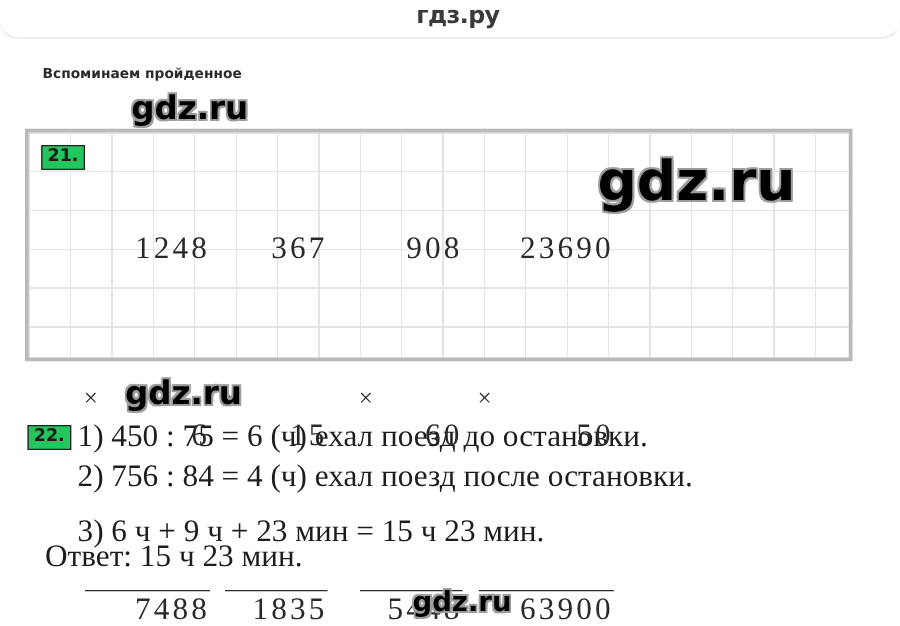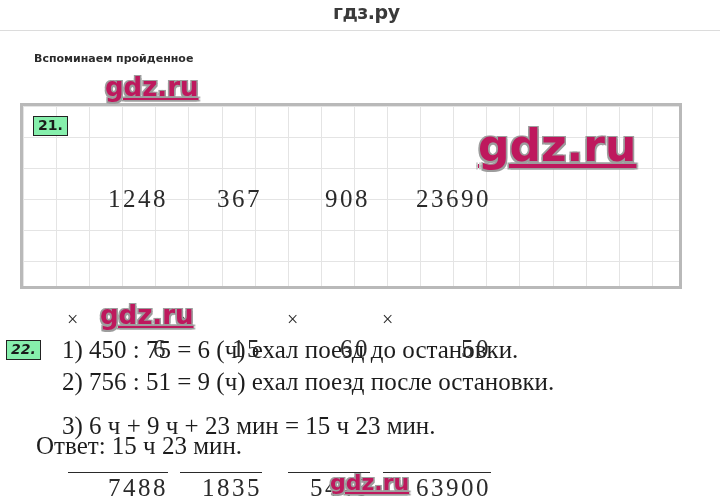--- a/index.html
+++ b/index.html
@@ -14,20 +14,21 @@
     color: #1a1a1a;
     position: relative;
     overflow: hidden;
   }
 
   
   .topbar {
     height: 30px;
     border-bottom: 1px solid #dcdcdc;
     position: relative;
+    border-radius: 15px;
   }
   .site-logo {
     position: absolute;
     left: 333px;
     top: 1px;
     font-family: "DejaVu Sans", sans-serif;
     font-size: 19px;
     font-weight: bold;
     color: #3a3a3a;
     letter-spacing: -0.5px;
@@ -59,36 +60,35 @@
     box-sizing: border-box;
   }
 
   
   .tasknum {
     border: 1.6px solid #222;
     font-family: "DejaVu Sans", sans-serif;
     font-weight: bold;
     font-size: 14px;
     padding: 1px 4px 2px 4px;
-    background: #86efac;
+    background: #22c55e;
     display: inline-block;
     line-height: 1.05;
   }
   .tasknum-21 {
     position: absolute;
     left: 33px;
     top: 116px;
     z-index: 4;
   }
   .tasknum-22 {
     position: absolute;
-    left: 6px;
+    left: 22px;
     top: 340px;
     z-index: 4;
-    font-style: italic;
   }
 
   
   .calc {
     position: absolute;
     font-family: "Liberation Serif", serif;
     font-size: 25px;
     line-height: 30px;
     letter-spacing: 2.5px;
     white-space: pre;
@@ -113,29 +113,28 @@
   .c1 { left: 68px;  top: 124px; width: 100px; }
   .c2 { left: 180px; top: 124px; width: 82px; }
   .c3 { left: 288px; top: 124px; width: 82px; }
   .c4 { left: 383px; top: 124px; width: 108px; }
 
   
   .wm {
     position: absolute;
     font-family: "DejaVu Sans", sans-serif;
     font-weight: bold;
-    color: #be185d;
+    color: #000000;
     text-shadow:
       -1.5px -1.5px 0 #9d9d9d,
        1.5px -1.5px 0 #9d9d9d,
       -1.5px  1.5px 0 #9d9d9d,
        1.5px  1.5px 0 #9d9d9d;
     z-index: 6;
     white-space: nowrap;
-    text-decoration: underline;
   }
   .wm-a { left: 105px; top: 72px;  font-size: 26px; }
   .wm-b { left: 478px; top: 120px; font-size: 44px; }
   .wm-c { left: 100px; top: 300px; font-size: 26px; }
   .wm-d { left: 330px; top: 470px; font-size: 22px; }
 
   
   .t22 {
     position: absolute;
     left: 62px;
@@ -197,20 +196,20 @@
   <span class="row">
     <span class="times">×</span>
     <span>50</span>
   </span>
   <span class="row ruled">63900</span>
   
 </div>
 
 <div class="tasknum tasknum-22">22.</div>
 <div class="t22 l1">1) 450 : 75 = 6 (ч) ехал поезд до остановки.</div>
-<div class="t22 l2">2) 756 : 51 = 9 (ч) ехал поезд после остановки.</div>
+<div class="t22 l2">2) 756 : 84 = 4 (ч) ехал поезд после остановки.</div>
 <div class="t22 l3">3) 6 ч + 9 ч + 23 мин = 15 ч 23 мин.</div>
 <div class="t22 l4">Ответ: 15 ч 23 мин.</div>
 
 <div class="wm wm-a">gdz.ru</div>
 <div class="wm wm-b">gdz.ru</div>
 <div class="wm wm-c">gdz.ru</div>
 <div class="wm wm-d">gdz.ru</div>
 
 </body></html>

